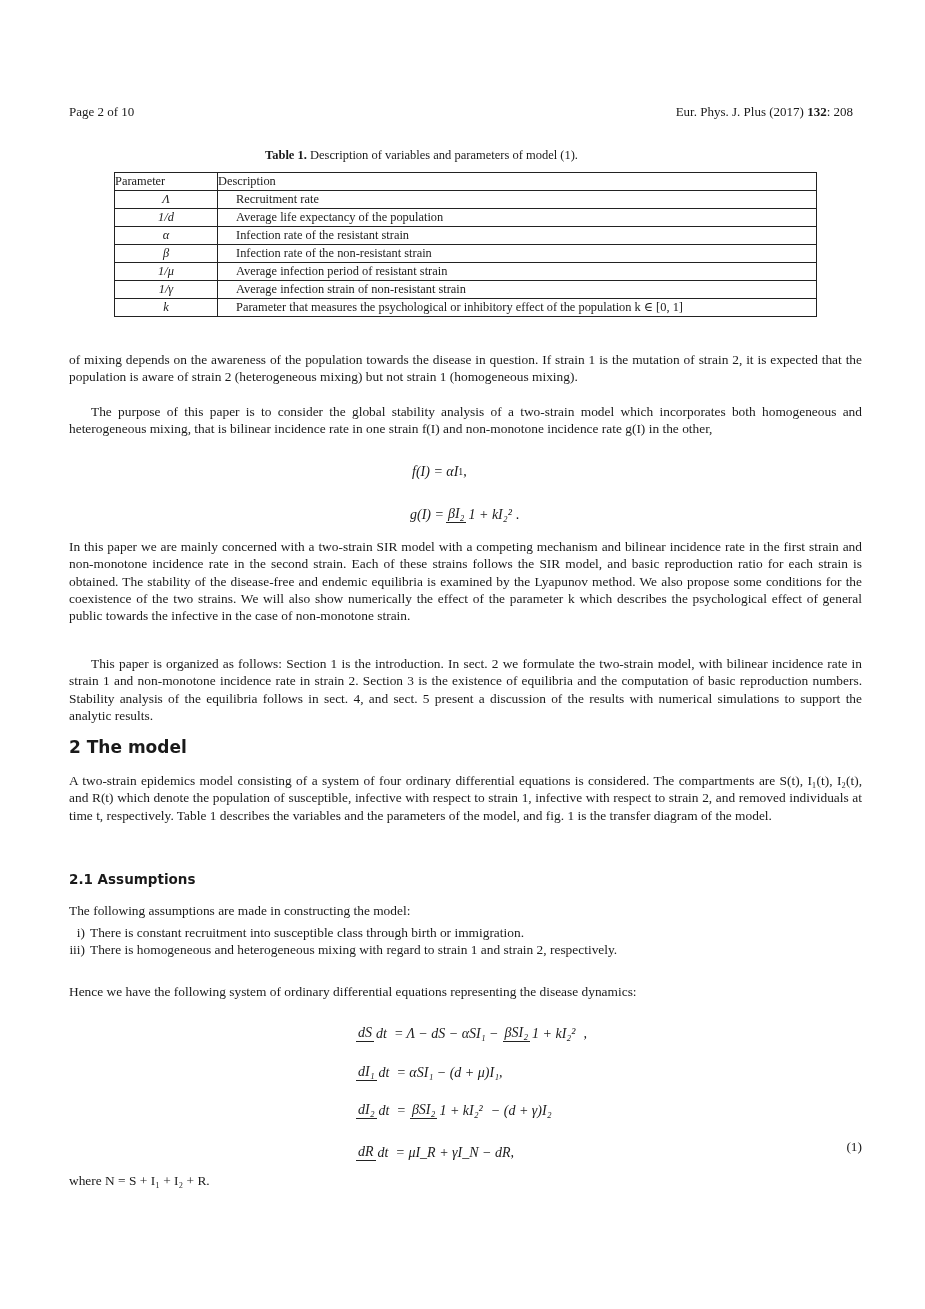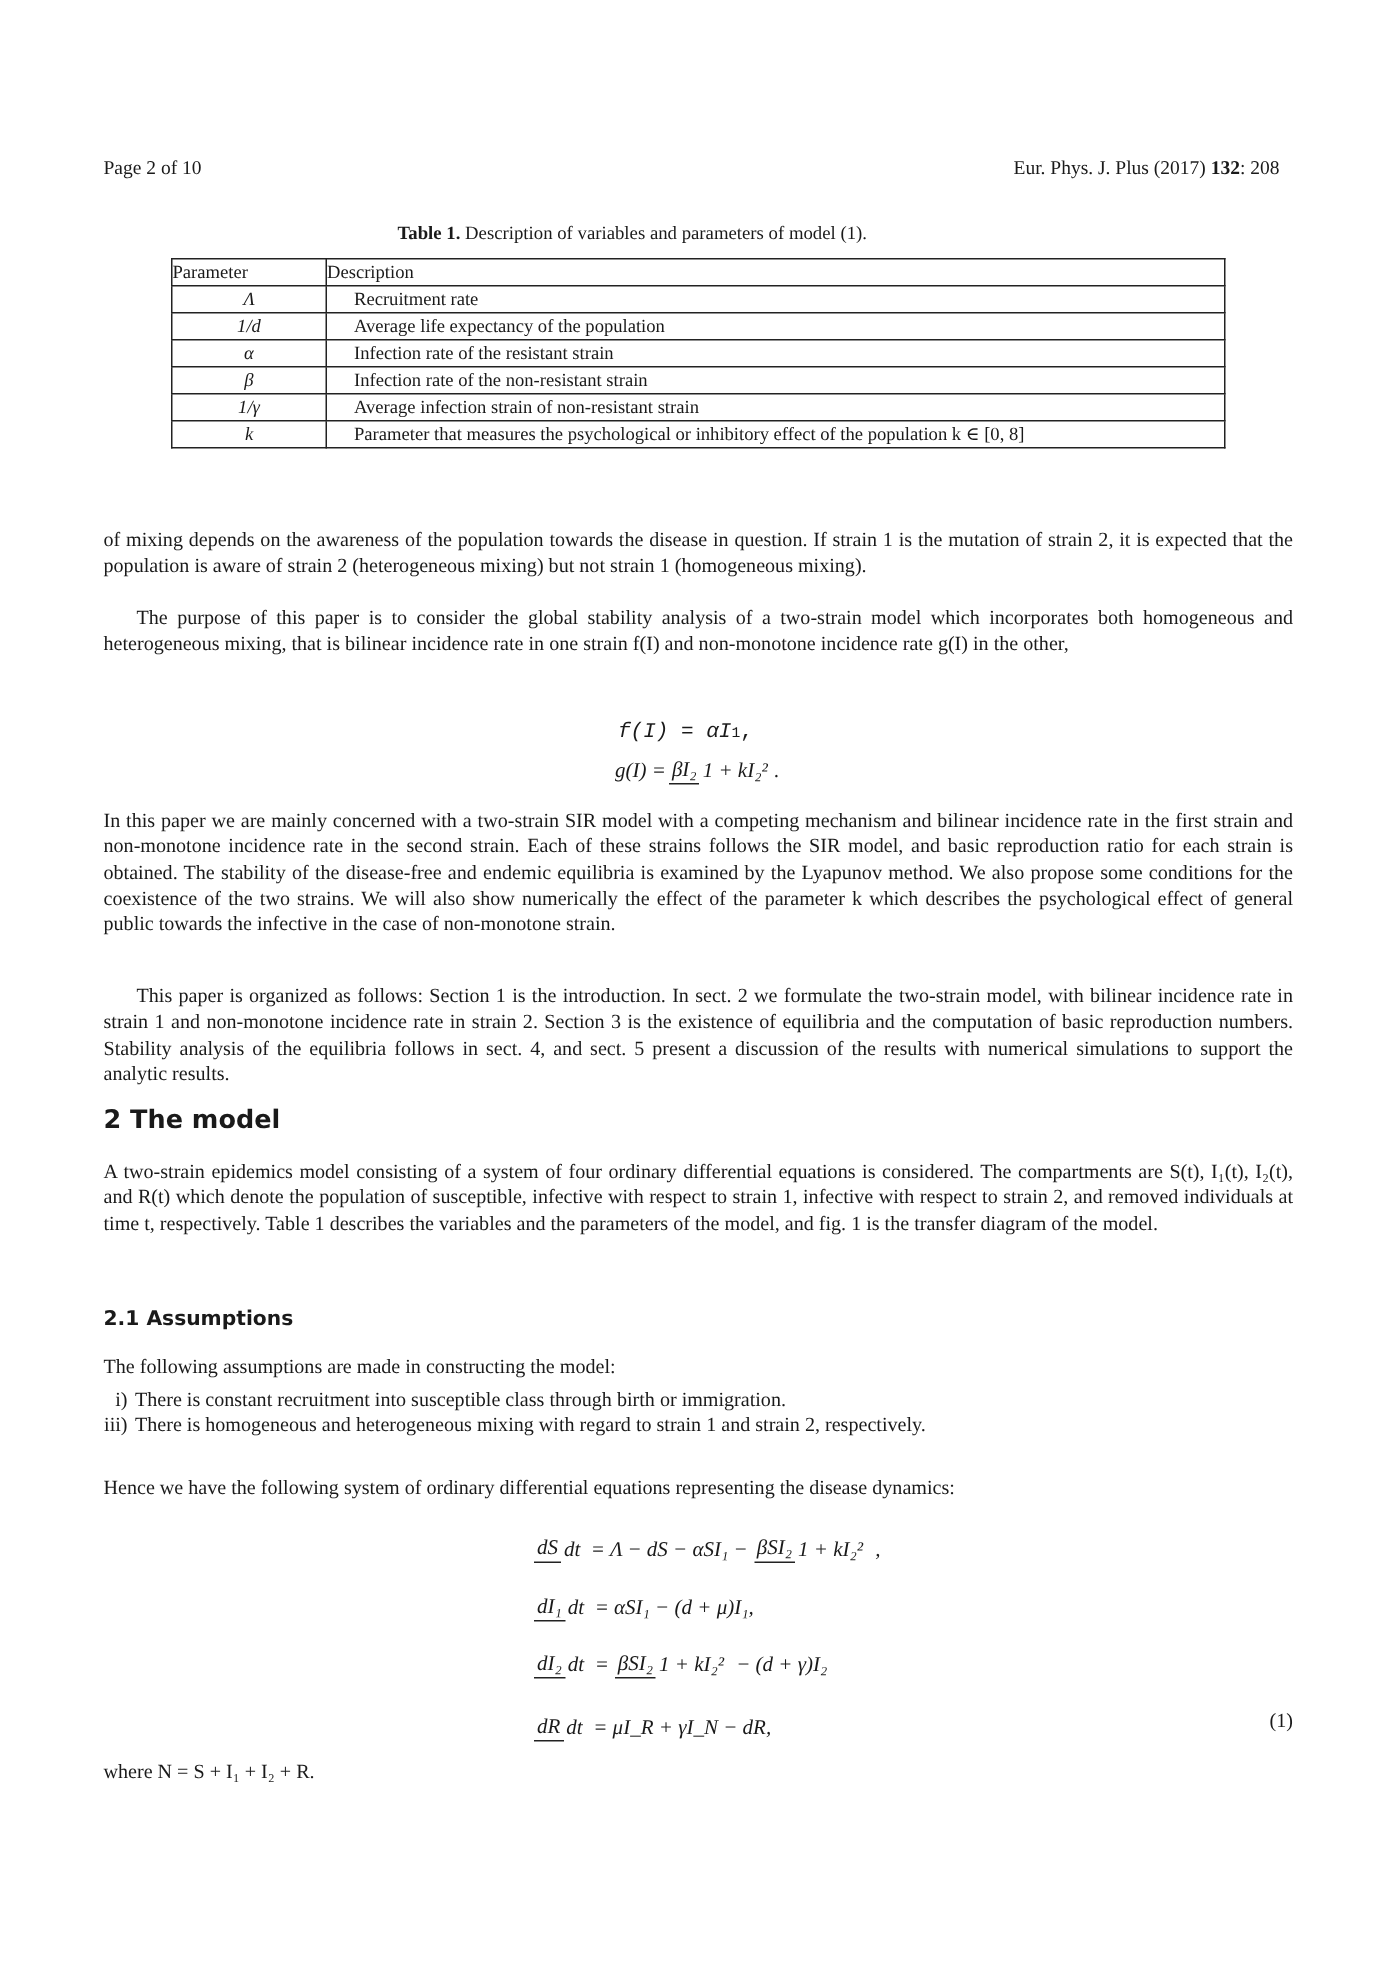--- a/index.html
+++ b/index.html
@@ -72,34 +72,38 @@
       </tr>
       <tr>
         <td class="sym">α</td>
         <td>Infection rate of the resistant strain</td>
       </tr>
       <tr>
         <td class="sym">β</td>
         <td>Infection rate of the non-resistant strain</td>
       </tr>
       <tr>
+        <td class="sym">1/μ</td>
+        <td>Average infection period of resistant strain</td>
+      </tr>
+      <tr>
         <td class="sym">1/γ</td>
         <td>Average infection strain of non-resistant strain</td>
       </tr>
       <tr>
         <td class="sym">k</td>
-        <td>Parameter that measures the psychological or inhibitory effect of the population k ∈ [0, 8]</td>
+        <td>Parameter that measures the psychological or inhibitory effect of the population k ∈ [0, 1]</td>
       </tr>
     </tbody>
 </table>
 
 <div class="abs para" style="top:351px;">of mixing depends on the awareness of the population towards the disease in question. If strain 1 is the mutation of strain 2, it is expected that the population is aware of strain 2 (heterogeneous mixing) but not strain 1 (homogeneous mixing).</div>
 <div class="abs para indent" style="top:403px;">The purpose of this paper is to consider the global stability analysis of a two-strain model which incorporates both homogeneous and heterogeneous mixing, that is bilinear incidence rate in one strain f(I) and non-monotone incidence rate g(I) in the other,</div>
 
-<div class="eqrow eqblock" style="left:412px; top:480px;font-family:Liberation Mono, monospace;">
+<div class="eqrow eqblock" style="left:412px; top:463px;">
   <span class="math">f(I) = αI</span>
     <sub>1</sub>
     <span>,</span>
 </div>
 <div class="eqrow eqblock" style="left:410px; top:490px;text-align:right;">
   <span class="math">g(I) =</span>
   <span class="frac">
     <span class="num math">βI₂</span>
     <span class="den math">1 + kI₂²</span>
   </span>

